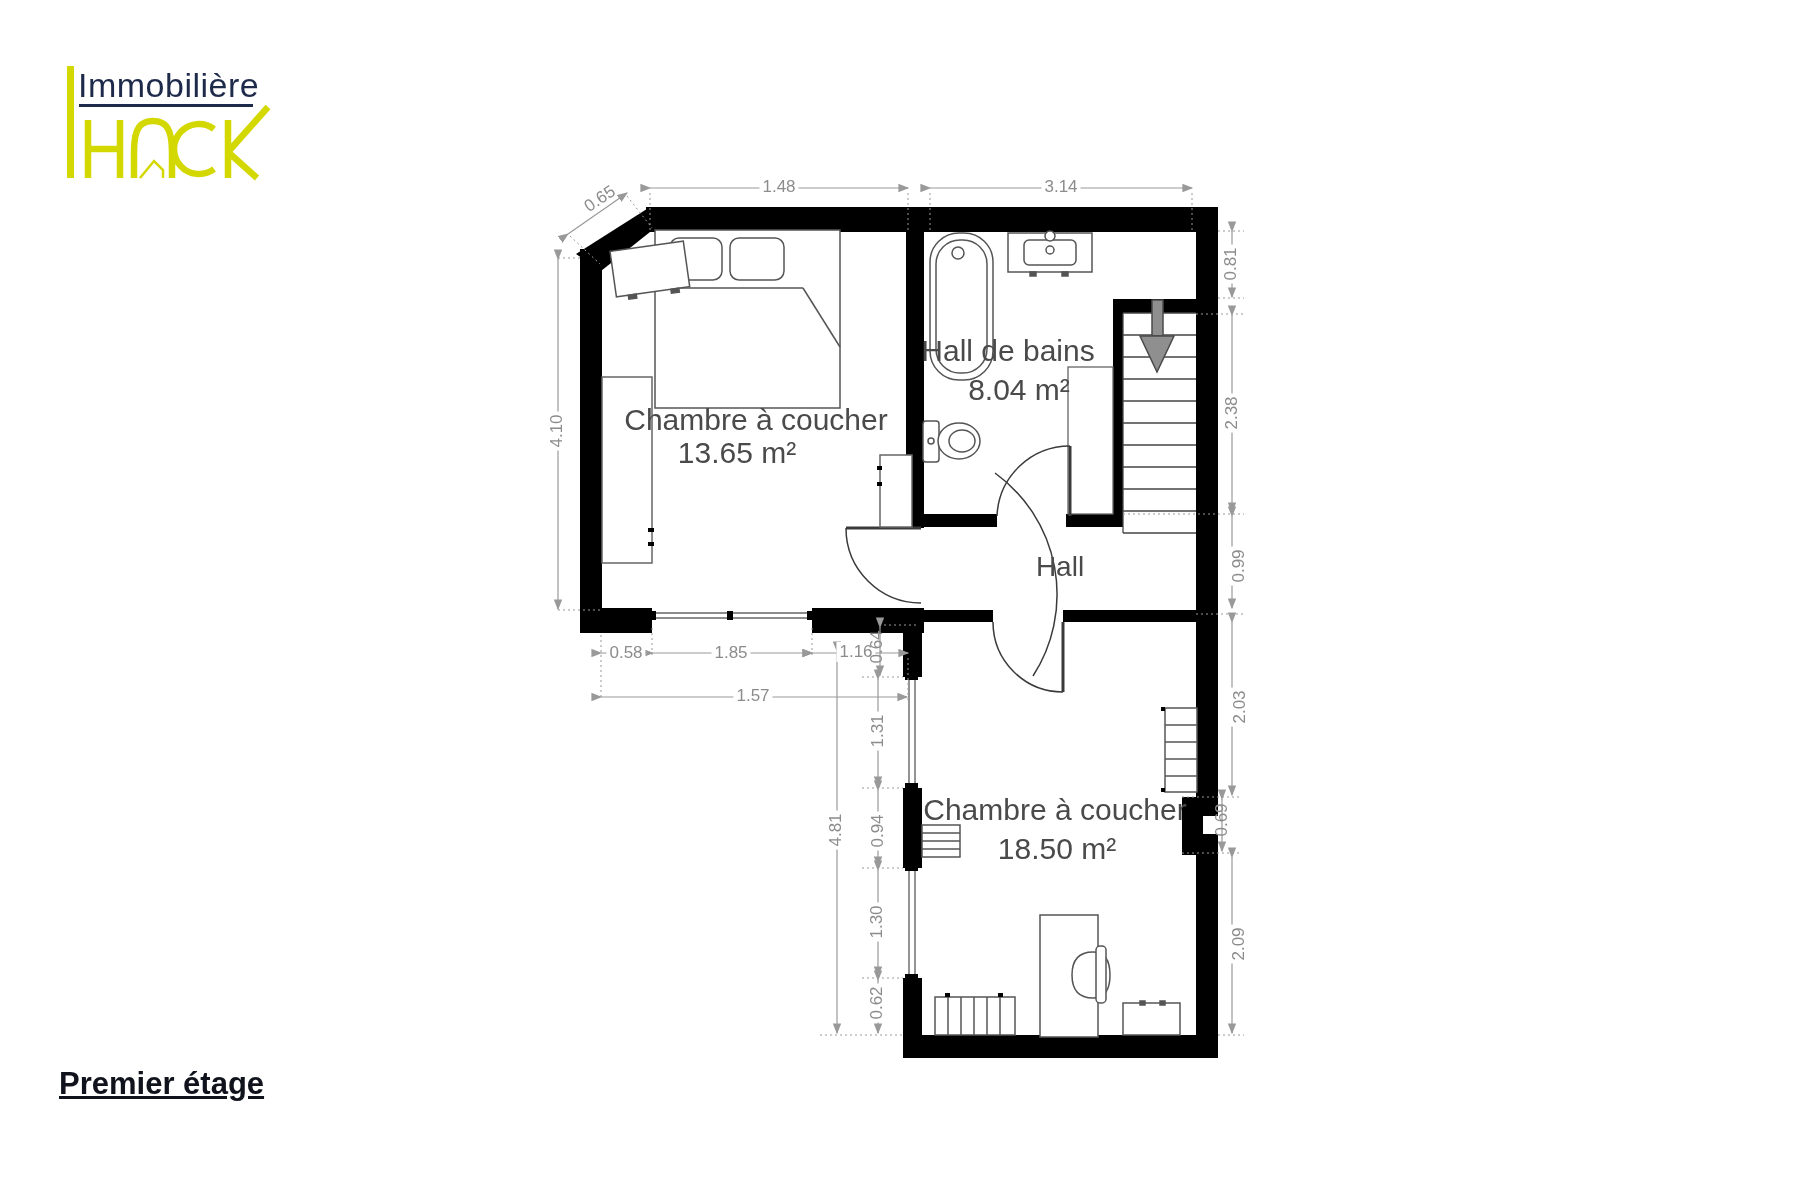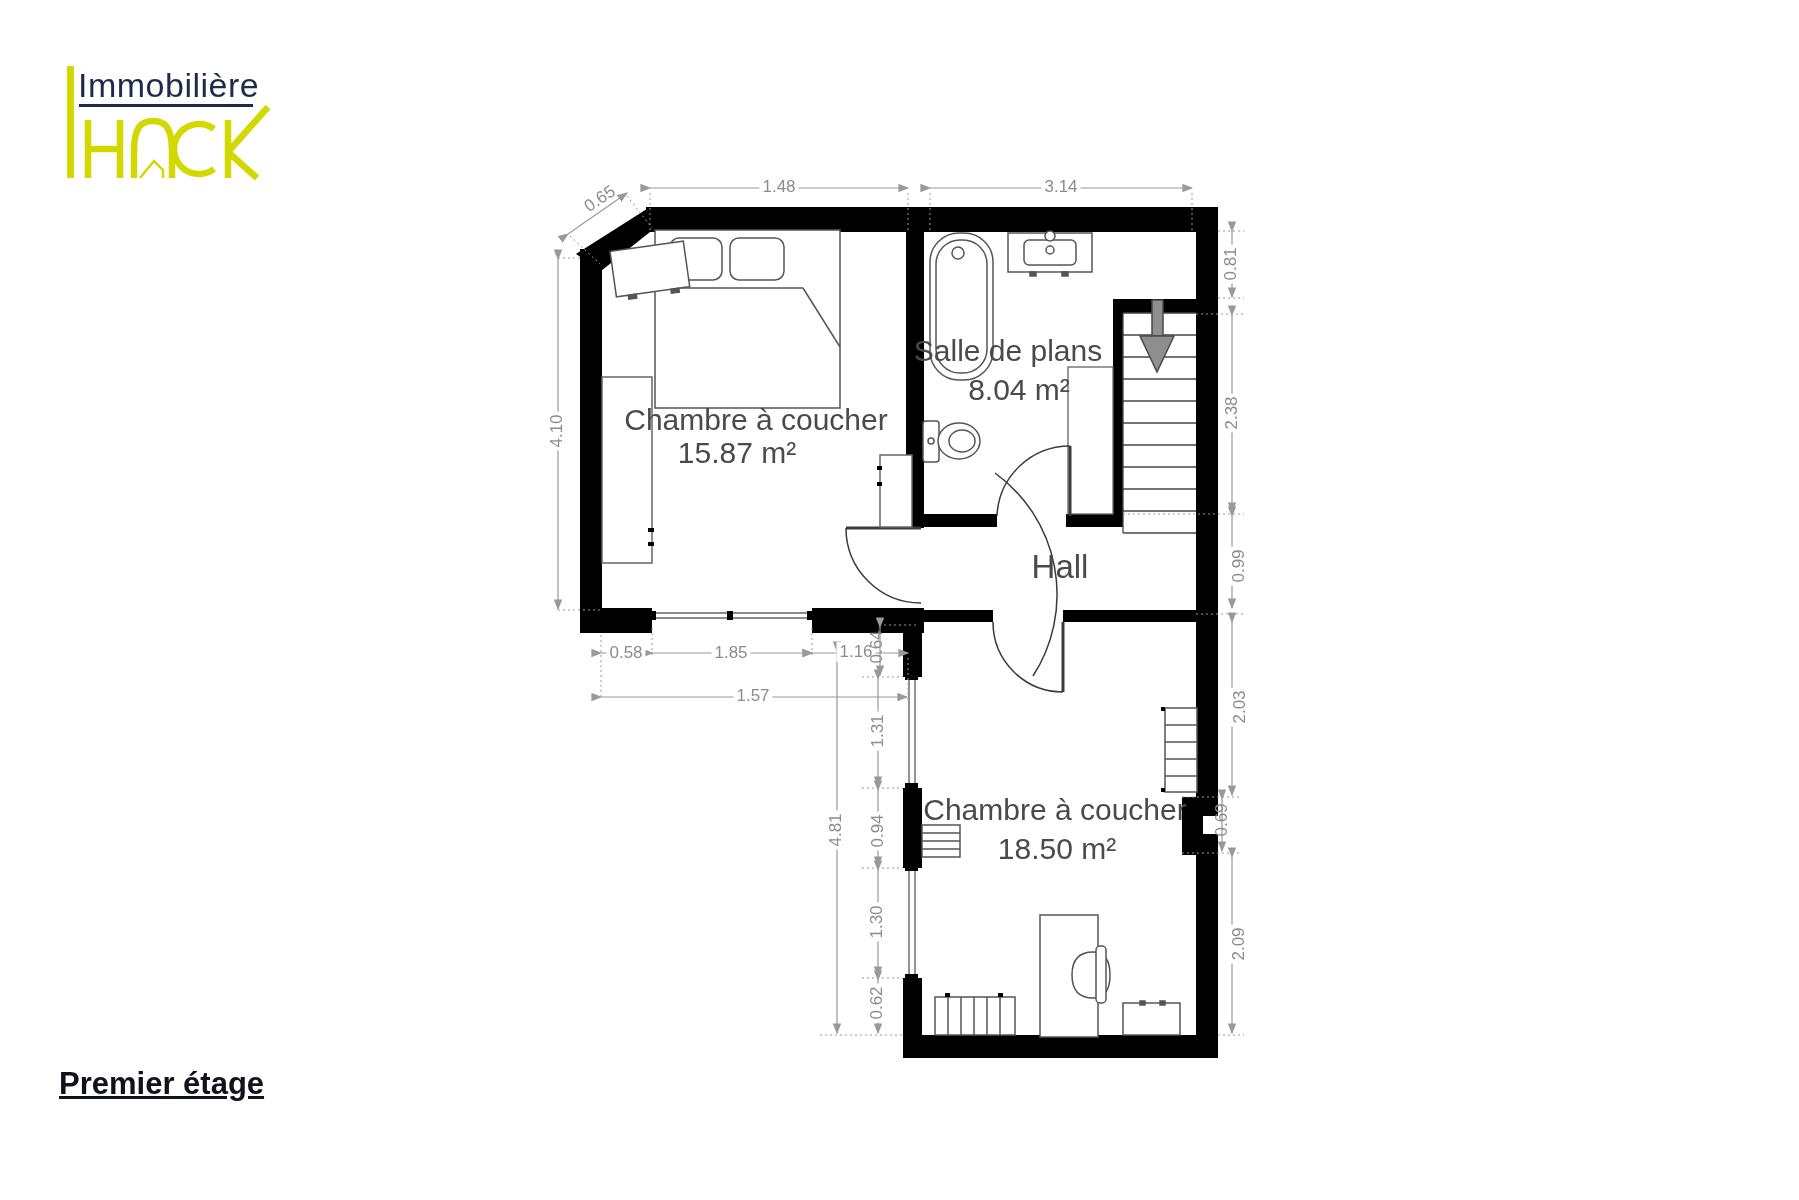--- a/index.html
+++ b/index.html
@@ -2,21 +2,21 @@
 <html><head>
 <meta charset="utf-8">
 <style>
   html,body{margin:0;padding:0;}
   body{width:1799px;height:1200px;position:relative;background:#fff;overflow:hidden;
        font-family:"Liberation Sans",sans-serif;}
   #stage{position:absolute;inset:0;}
   svg{position:absolute;left:0;top:0;}
   .lbl{position:absolute;transform:translate(-50%,-50%);white-space:nowrap;}
   .room{font-size:30px;color:#4a4a4a;}
-  .room.big{font-size:33px;}
+  .room.big{font-size:28px;}
   .dim{font-size:17px;color:#8c8c8c;}
   .dim.bg{background:#fff;padding:0 3px;}
   .dim.v{transform:translate(-50%,-50%) rotate(-90deg);}
   .dim.diag{transform:translate(-50%,-50%) rotate(-34deg);}
   #logo-immo{position:absolute;left:78px;top:66px;font-size:34px;letter-spacing:.5px;
       color:#1e2a4a;}
   #logo-rule{position:absolute;left:79px;top:104px;width:174px;height:0;
       border-top:3px solid #1e2a4a;}
   #logo-bar{position:absolute;left:67px;top:66px;width:7px;height:112px;background:#d3d800;}
   #logo-brand-text{position:absolute;left:80px;top:118px;width:195px;height:62px;
@@ -263,22 +263,22 @@
       <path d="M228,120 V178 M228,152 L268,107 M228,152 L257,178"></path>
     </g>
   </svg>
 
   <div id="logo-bar"></div>
   <div id="logo-immo">Immobilière</div>
   <div id="logo-rule"></div>
   <div id="logo-brand-text">HACK</div>
 
   <div class="lbl room" style="left:756px;top:420px">Chambre à coucher</div>
-  <div class="lbl room" style="left:737px;top:453px">15.87 m²</div>
-  <div class="lbl room" style="left:1008px;top:351px">Salle de plans</div>
+  <div class="lbl room" style="left:737px;top:453px">13.65 m²</div>
+  <div class="lbl room" style="left:1008px;top:351px">Hall de bains</div>
   <div class="lbl room" style="left:1019px;top:390px">8.04 m²</div>
   <div class="lbl room big" style="left:1060px;top:567px">Hall</div>
   <div class="lbl room" style="left:1055px;top:810px">Chambre à coucher</div>
   <div class="lbl room" style="left:1057px;top:849px">18.50 m²</div>
 
   <div class="lbl dim diag" style="left:600px;top:199px">0.65</div>
   <div class="lbl dim bg" style="left:779px;top:187px">1.48</div>
   <div class="lbl dim bg" style="left:1061px;top:187px">3.14</div>
   <div class="lbl dim v bg" style="left:557px;top:431px">4.10</div>
   <div class="lbl dim v bg" style="left:1231px;top:264px">0.81</div>

